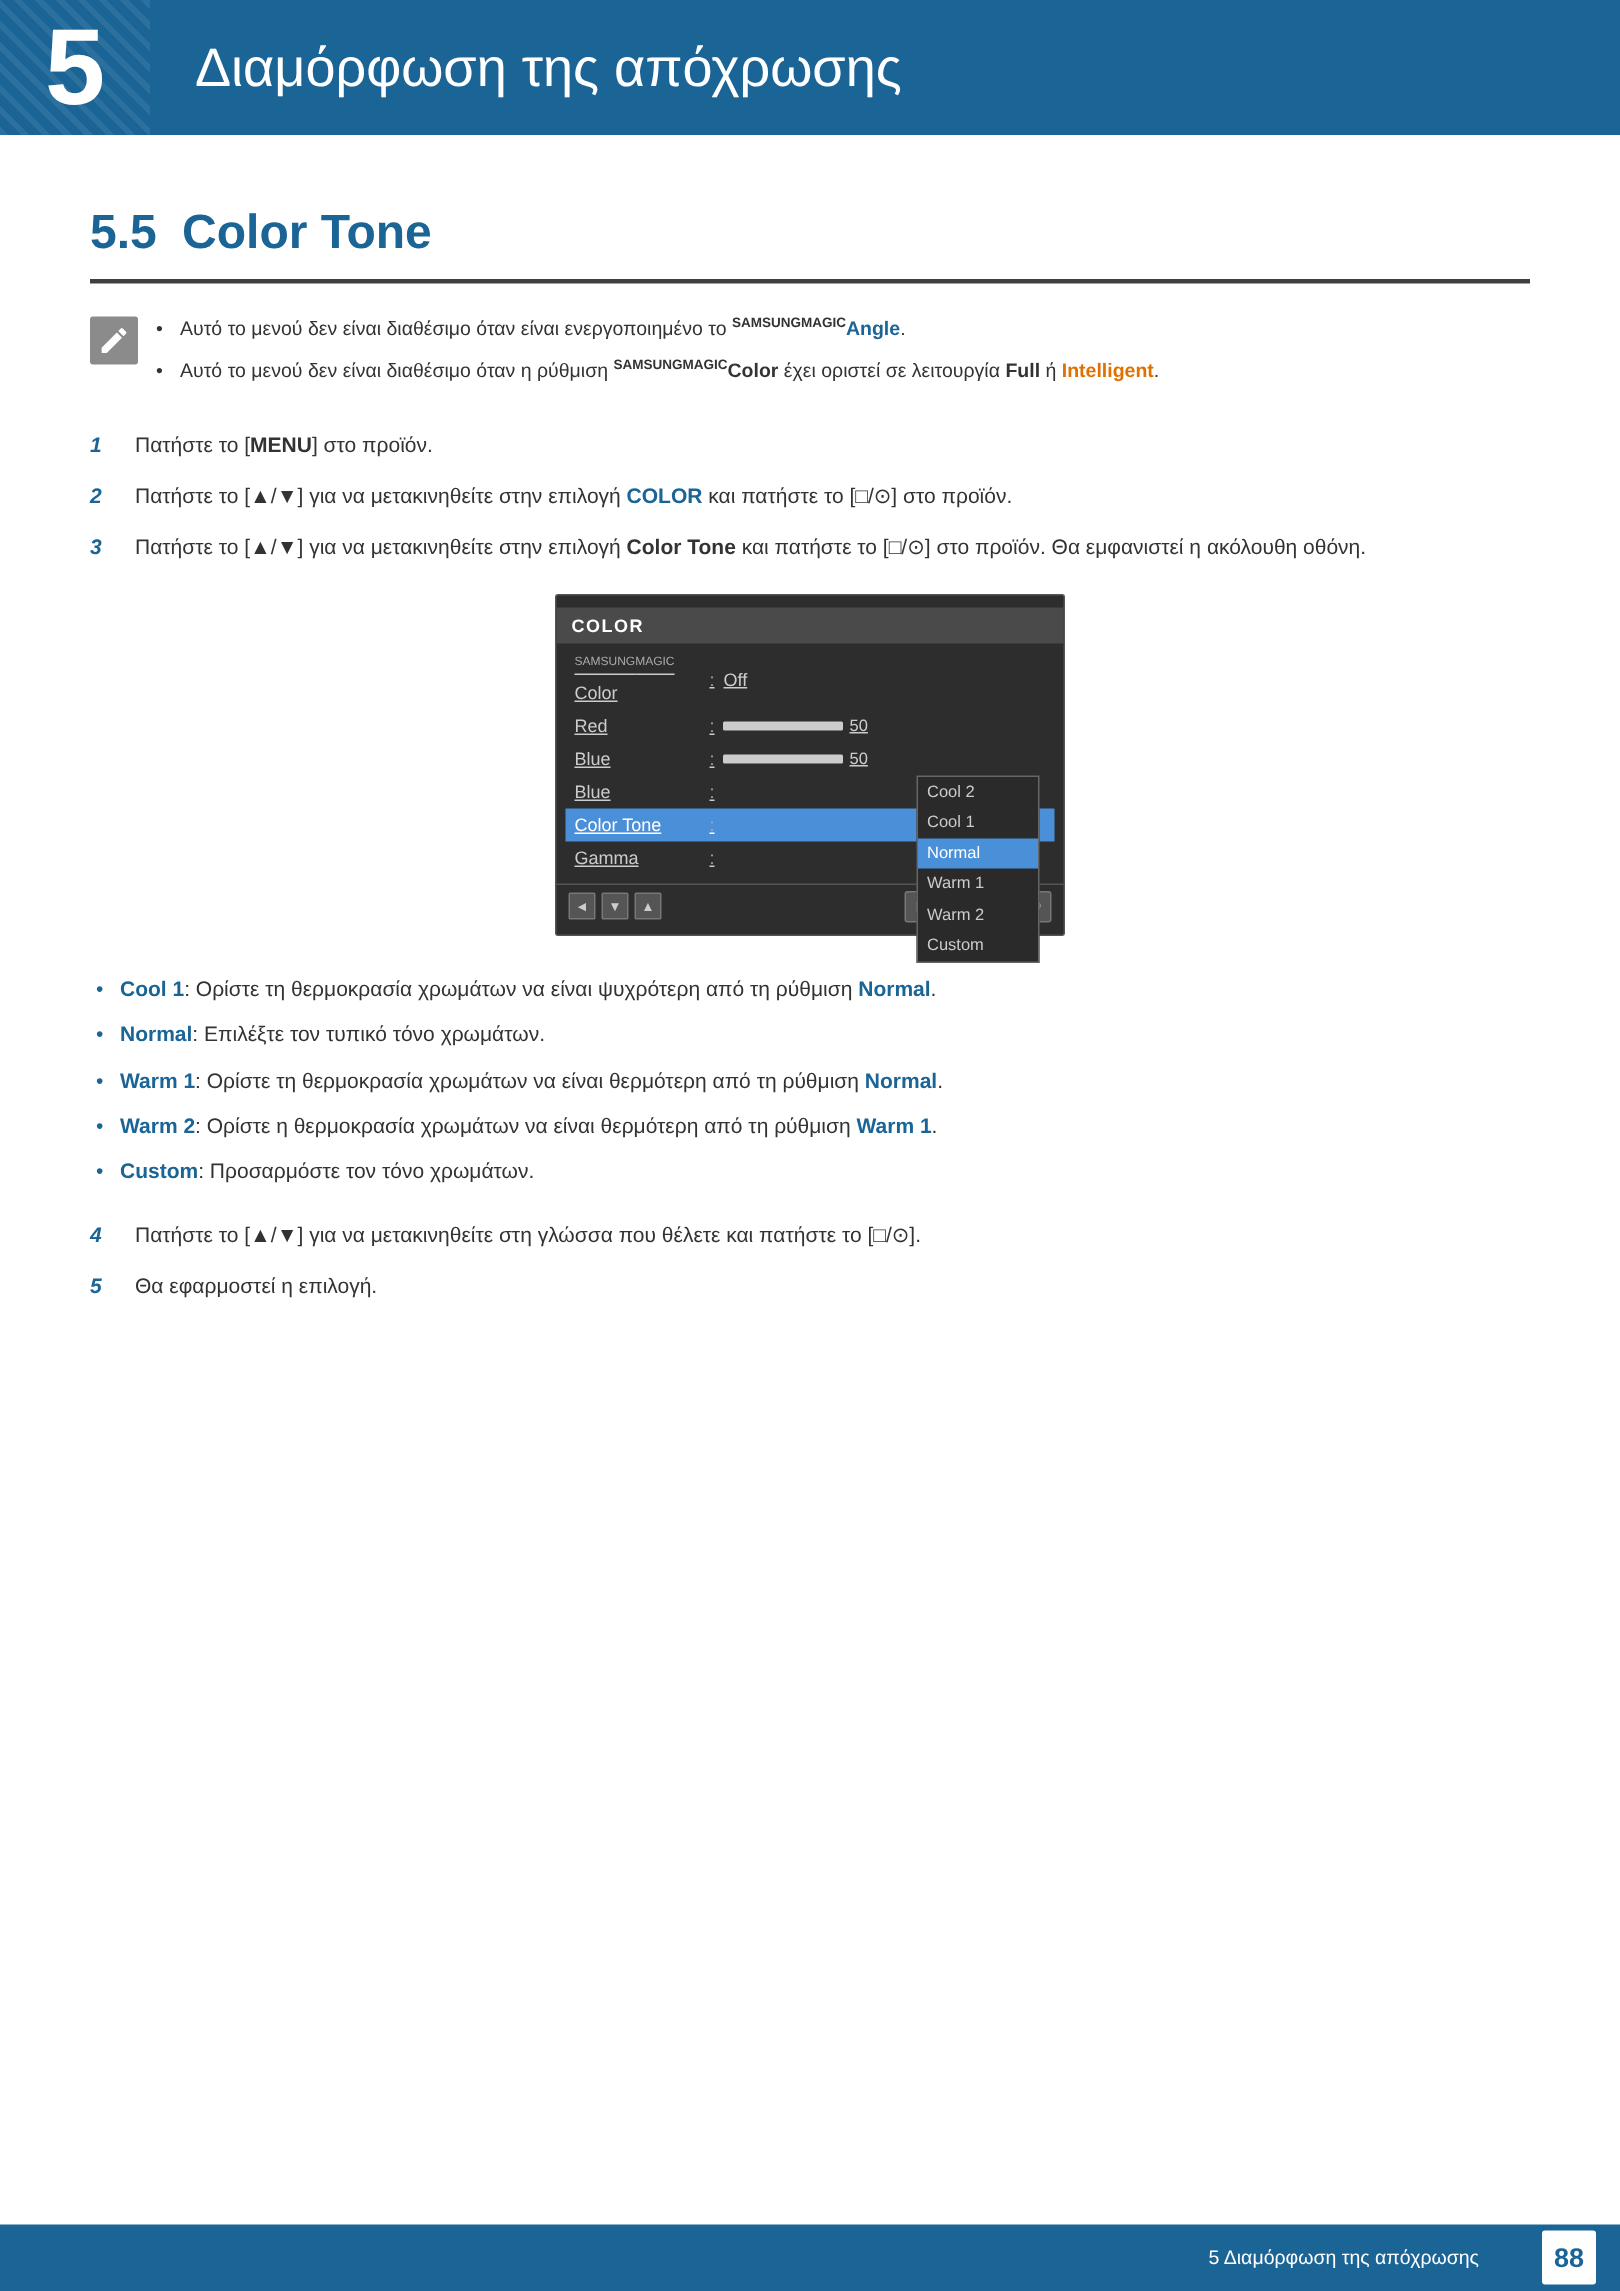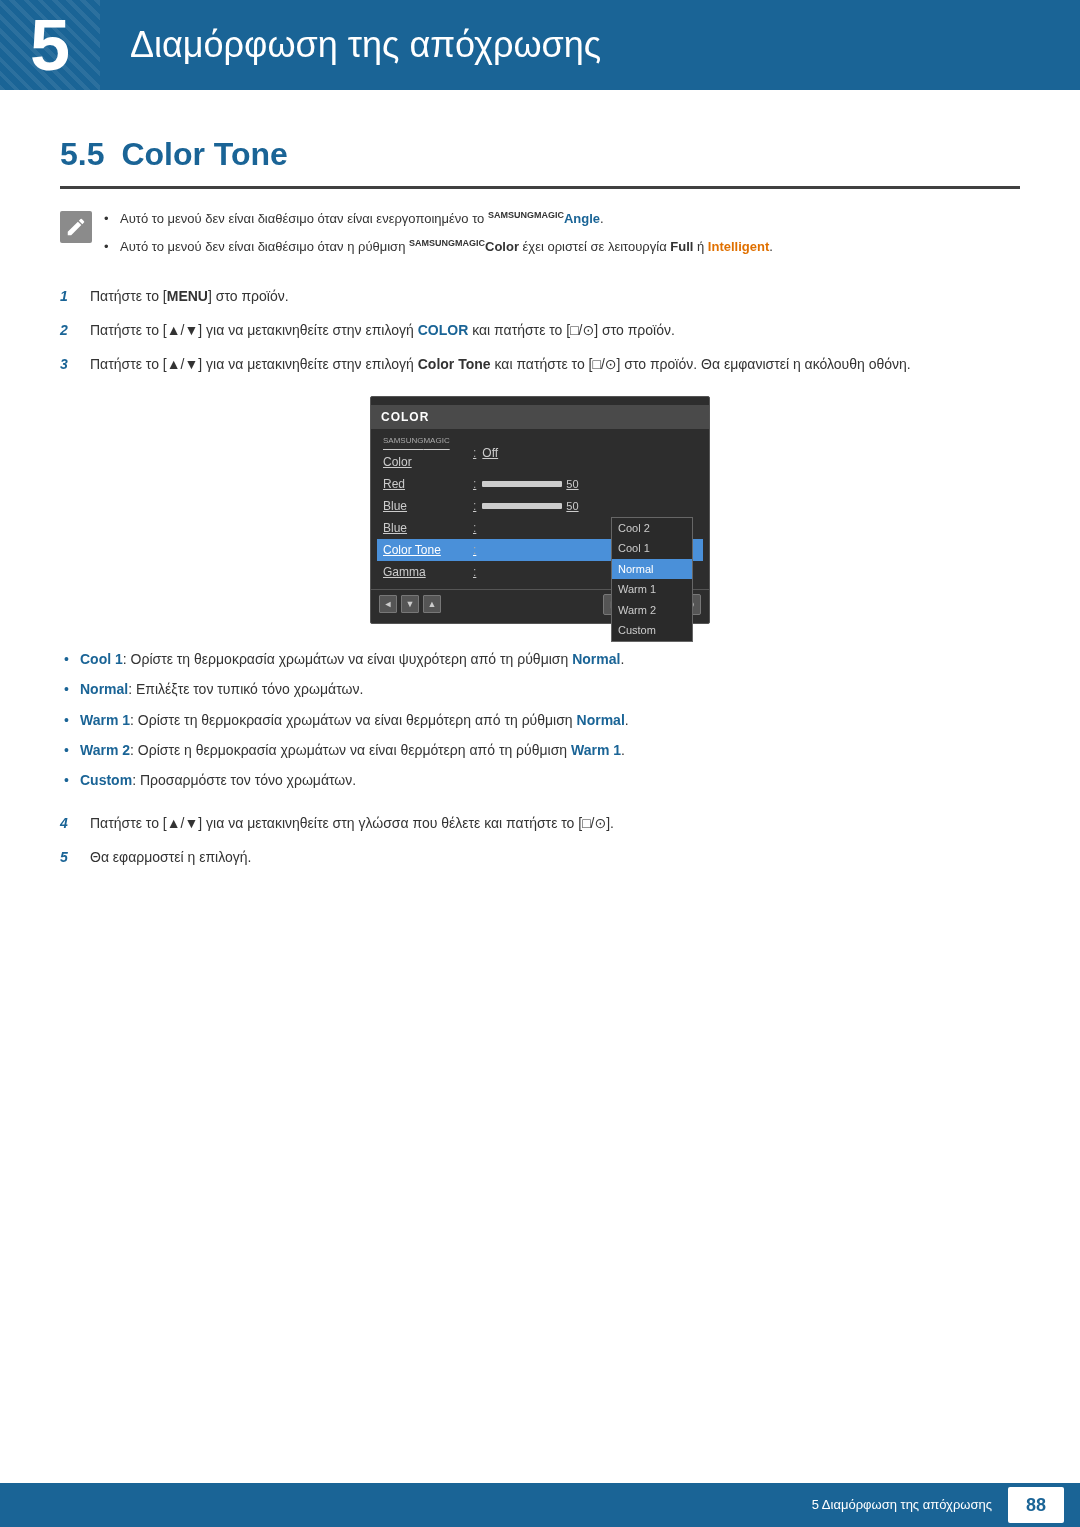--- a/index.html
+++ b/index.html
@@ -307,32 +307,33 @@
       position: absolute;
       bottom: 0;
       left: 0;
       right: 0;
       background: #1a6496;
       display: flex;
       align-items: center;
       justify-content: flex-end;
       padding: 8px 16px;
       height: 44px;
+      gap: 26px;
     }
     .footer-text {
       color: #fff;
       font-size: 13px;
       margin-right: 16px;
     }
     .footer-num {
       background: #fff;
       color: #1a6496;
       font-weight: bold;
       font-size: 18px;
-      width: 56px;
+      width: 36px;
       height: 36px;
       display: flex;
       align-items: center;
       justify-content: center;
       border-radius: 2px;
     }
   </style>
 </head>
 <body>
 

